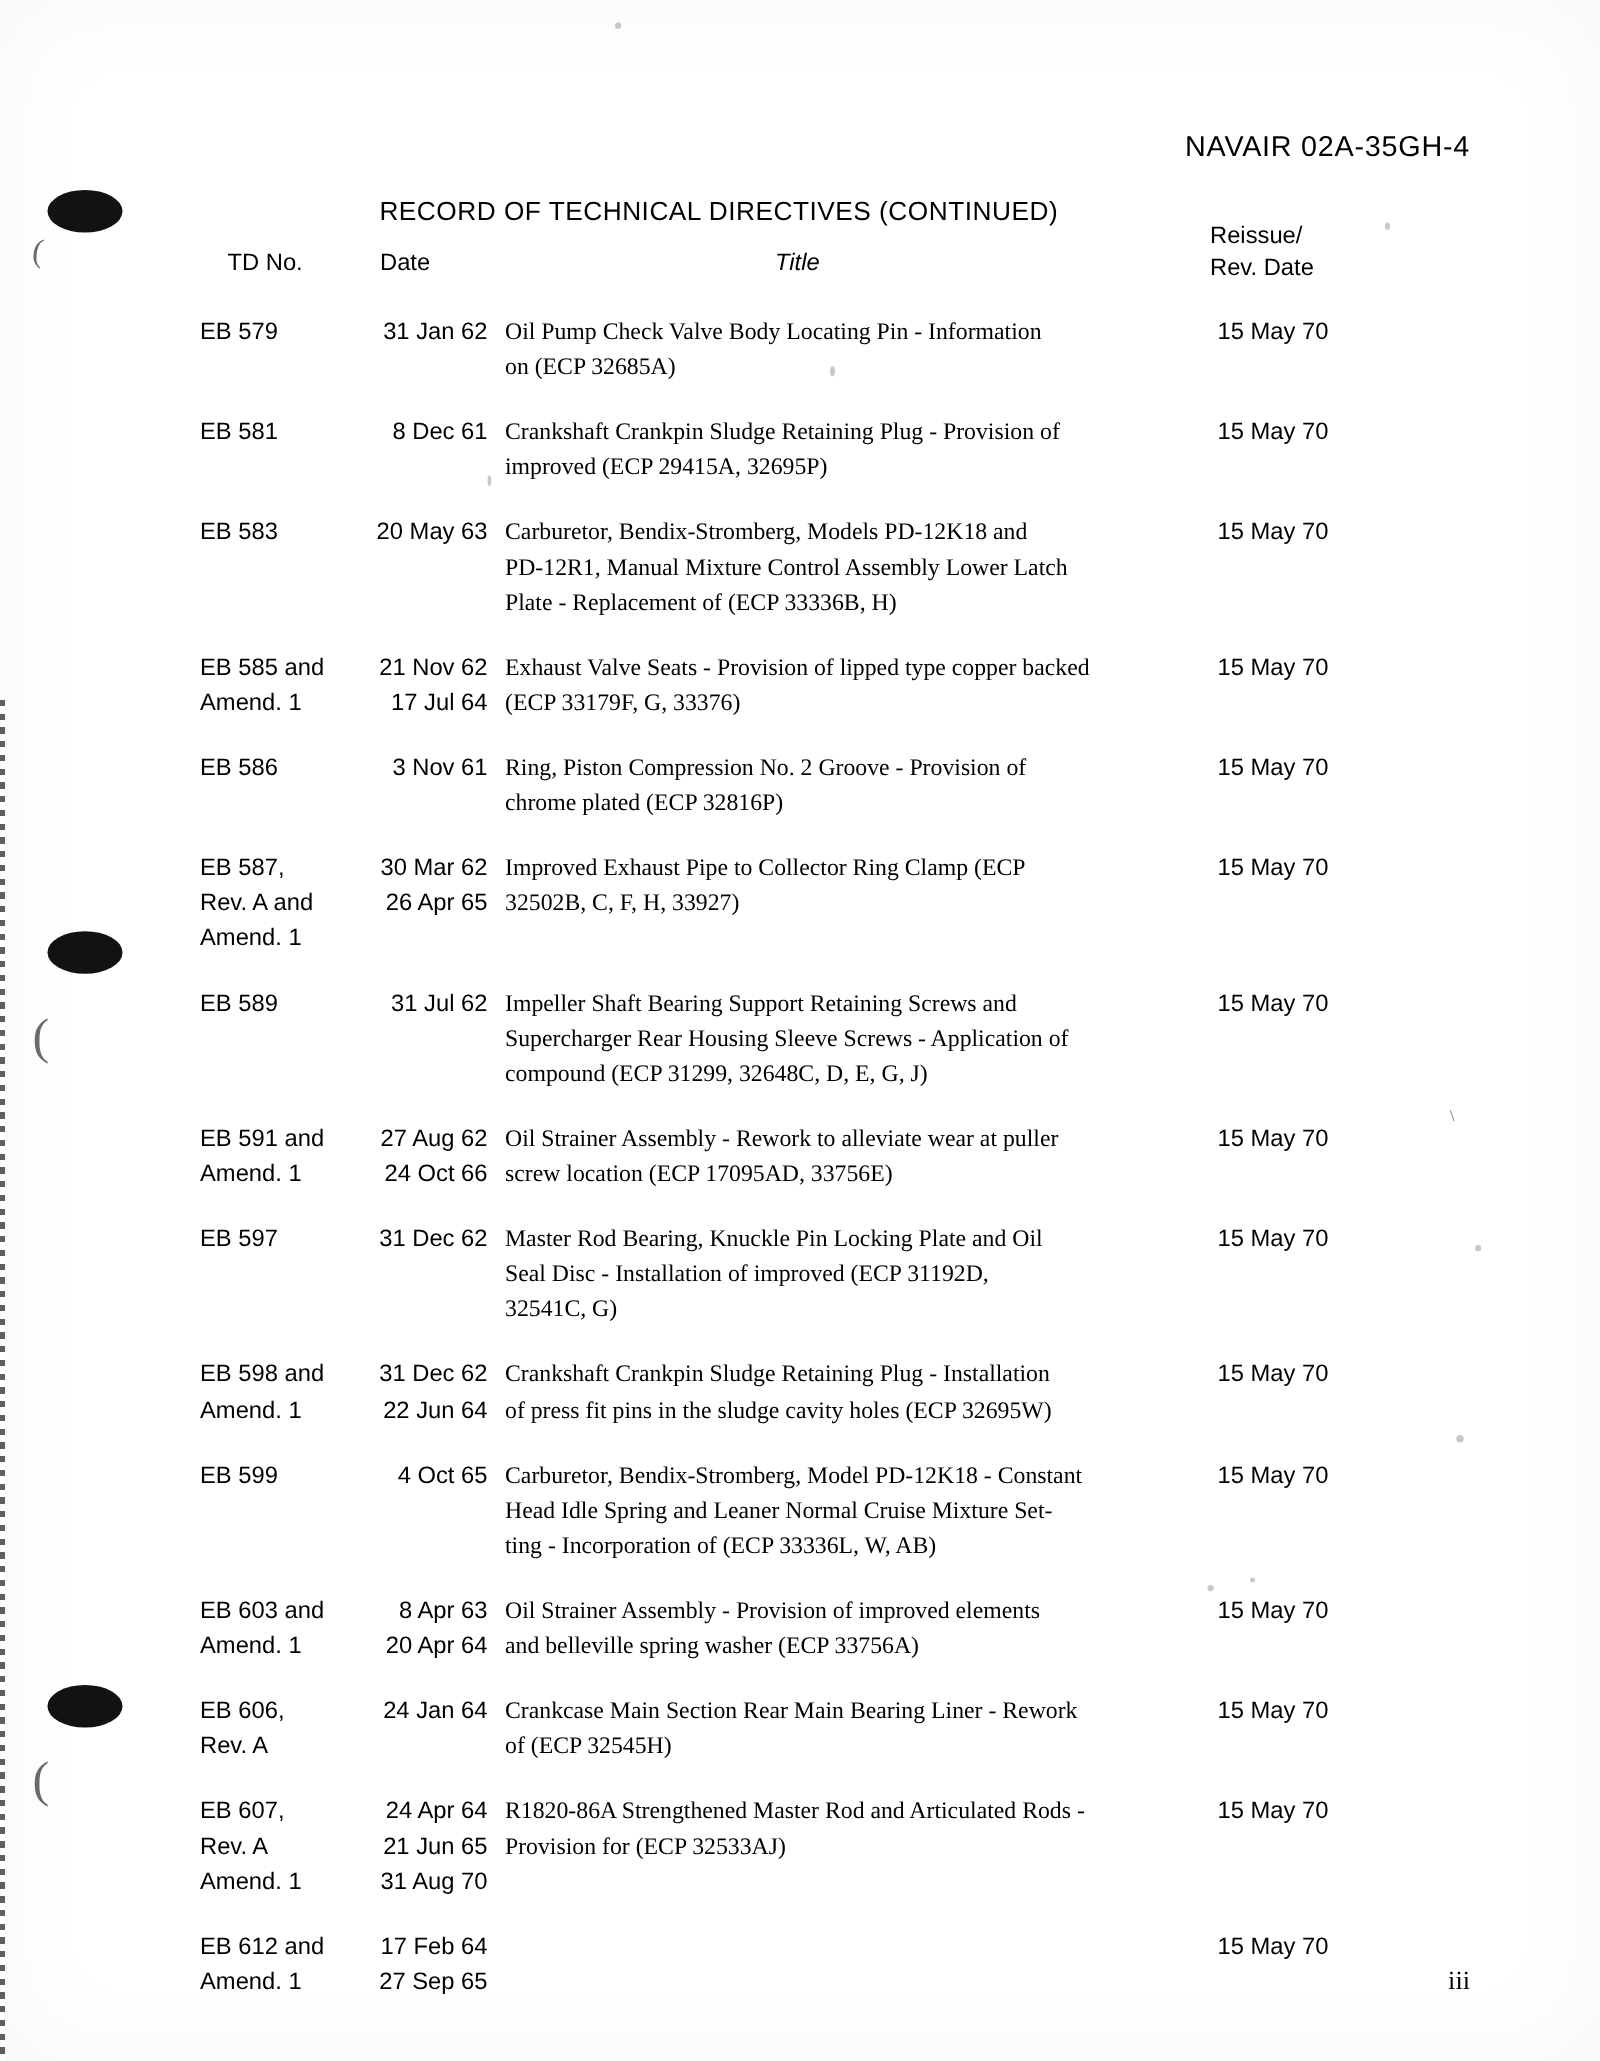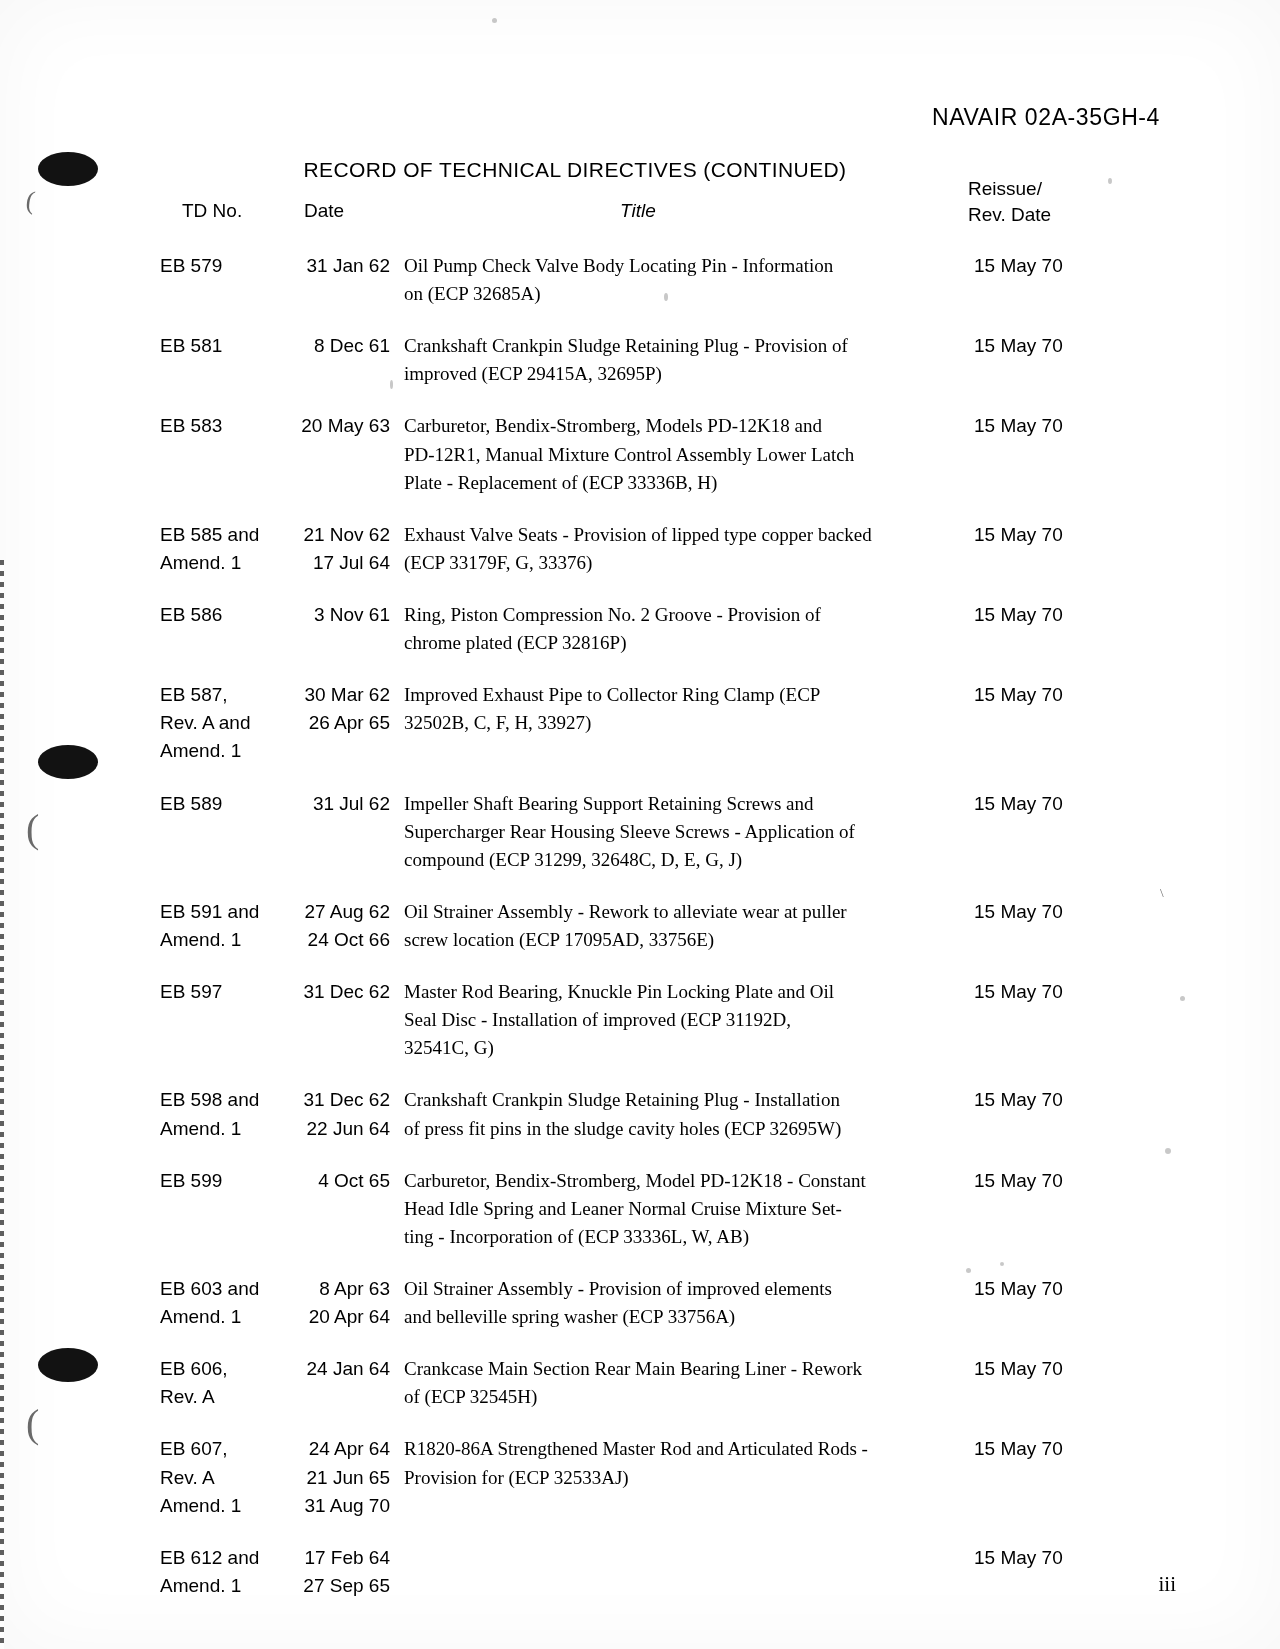--- a/index.html
+++ b/index.html
@@ -68,21 +68,21 @@
   .tick {
     position: absolute;
     color: #6d6d6d;
     font-size: 13px;
     font-family: "Liberation Serif", serif;
   }
 
   
   .doc-number {
     position: absolute;
-    right: 120px;
+    right: 104px;
     top: 104px;
     font-size: 23px;
     letter-spacing: .6px;
     white-space: nowrap;
   }
   .section-title {
     position: absolute;
     left: 0;
     right: 0;
     top: 158px;

